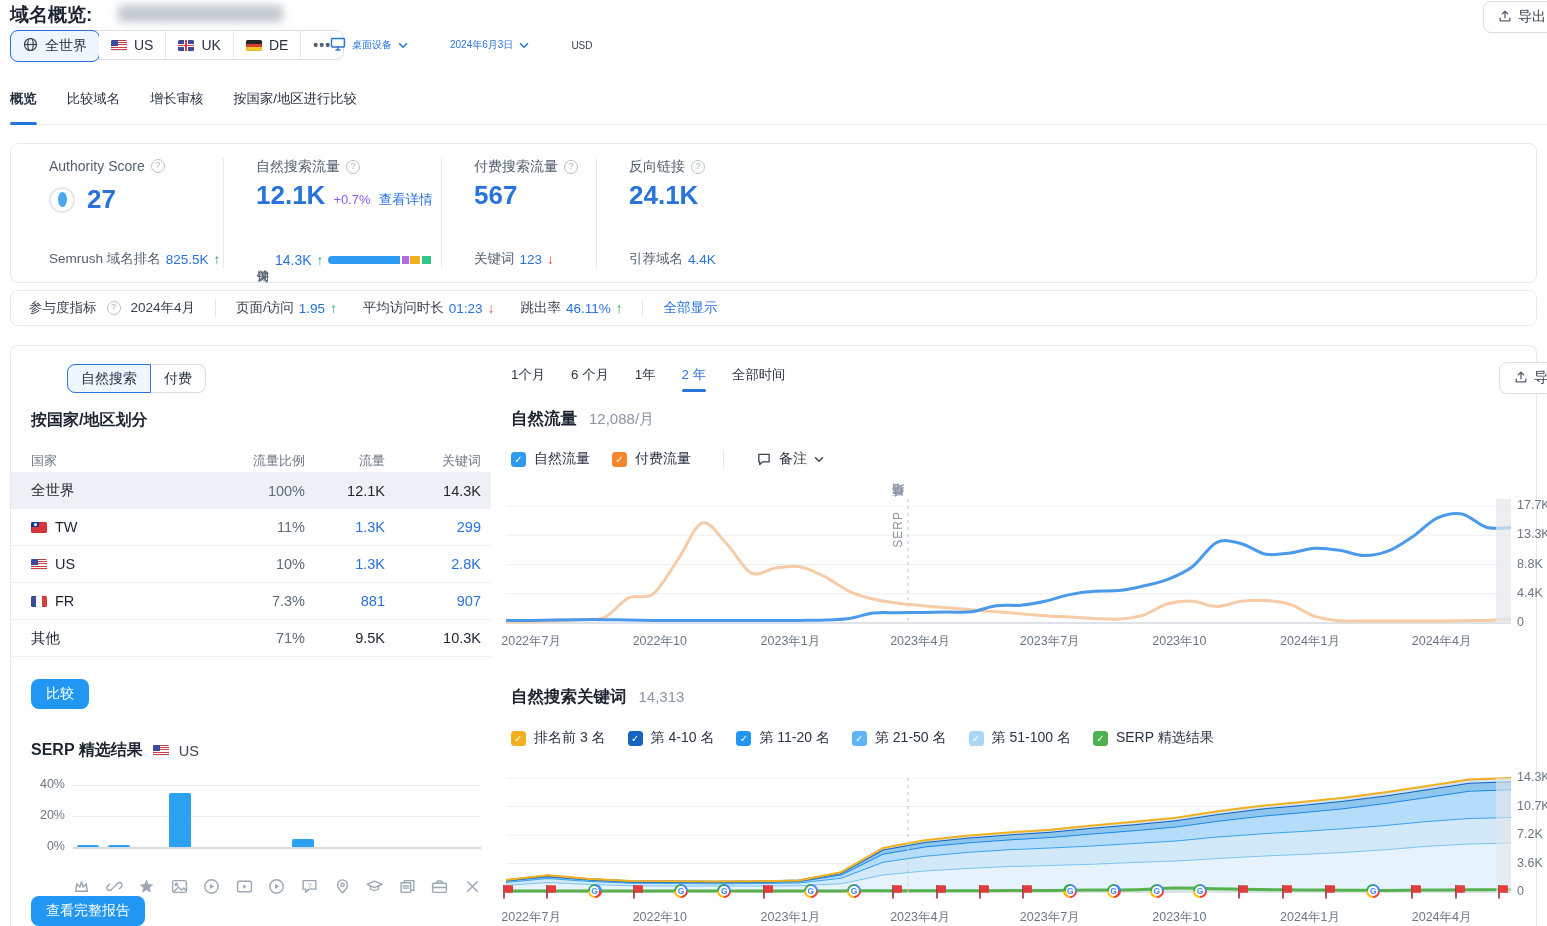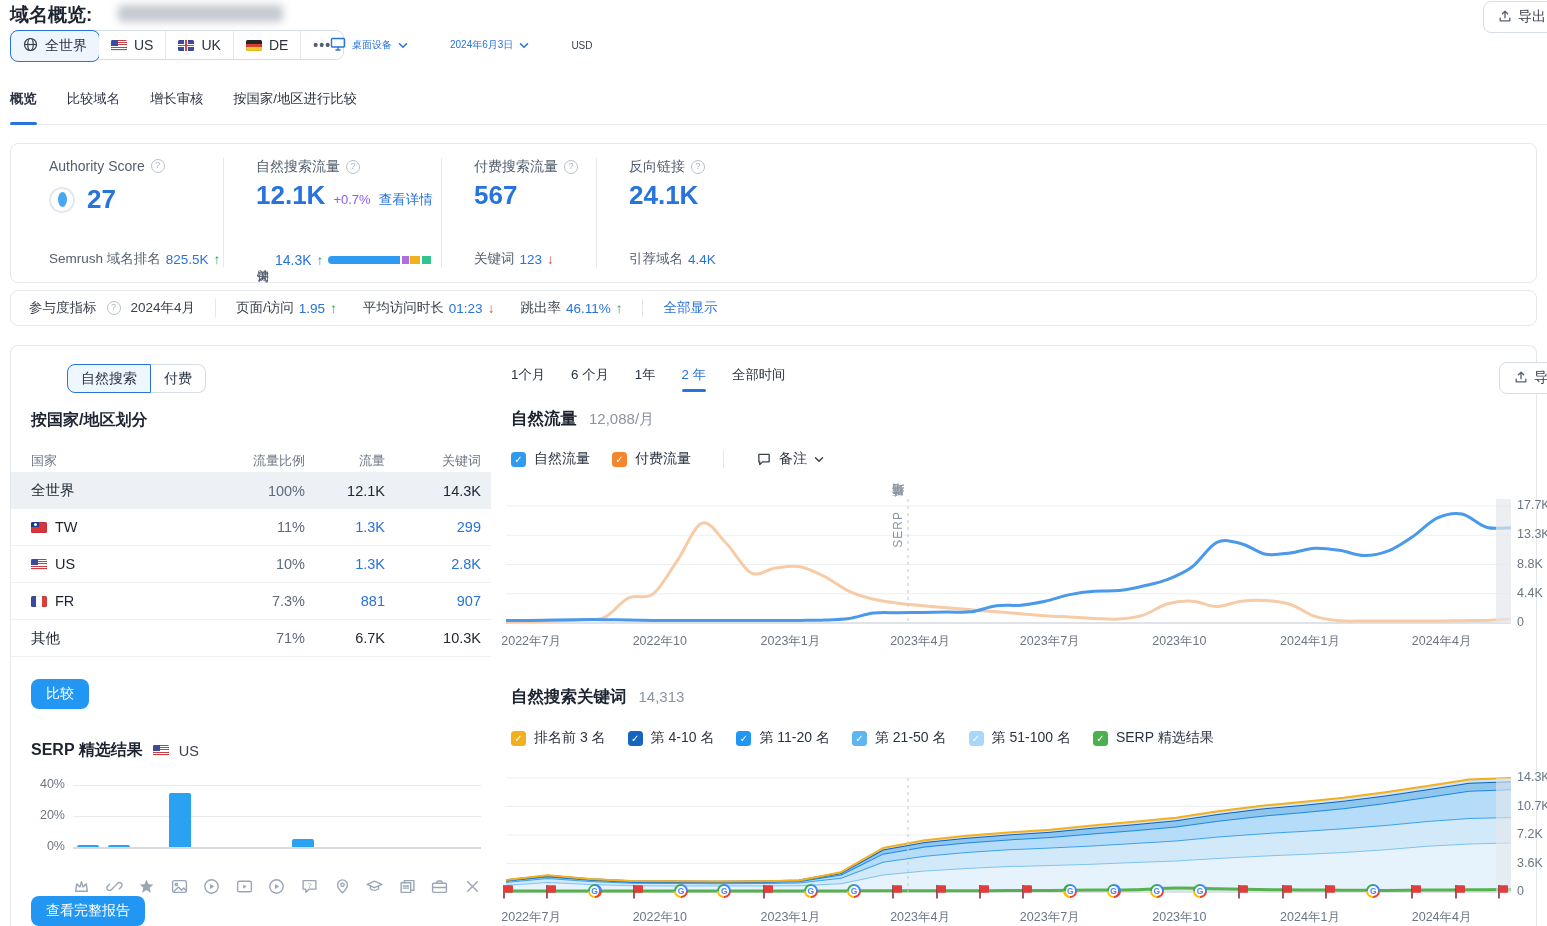--- a/index.html
+++ b/index.html
@@ -346,21 +346,21 @@
           <span class="c-share">7.3%</span>
           <span class="c-num lnk">881</span>
           <span class="c-num lnk">907</span>
         </div>
         <div class="c-row">
           <span class="c-name">
             <span>其他</span>
           </span>
           <span><span class="c-track"><span class="c-fill" style="width: 71%;"></span></span></span>
           <span class="c-share">71%</span>
-          <span class="c-num">6.7K</span>
+          <span class="c-num">9.5K</span>
           <span class="c-num">10.3K</span>
         </div>
       </div>
     <button class="abs btn-blue" id="compare-btn">比较</button>
 
     <div class="abs" id="serp-title-row">
       <b>SERP 精选结果</b>
       <span class="flag flag-us"></span>
       <span style="font-size:14.5px;color:#39424e;">US</span>
     </div>

